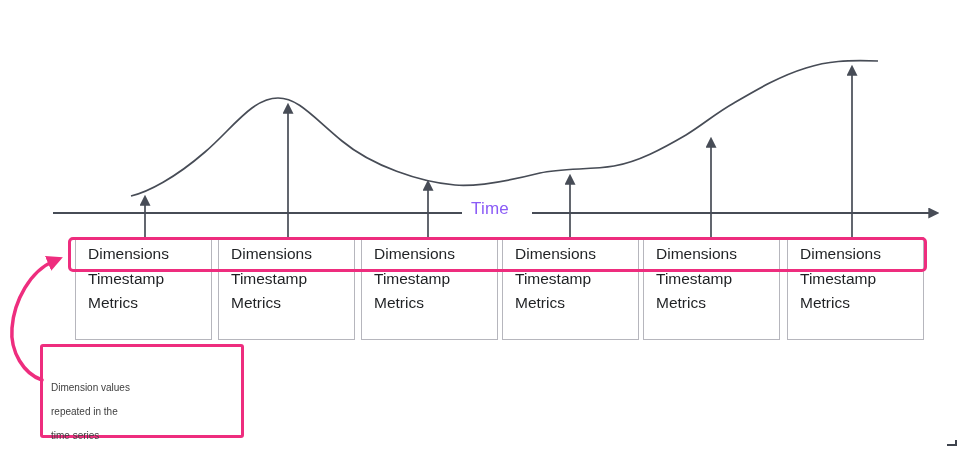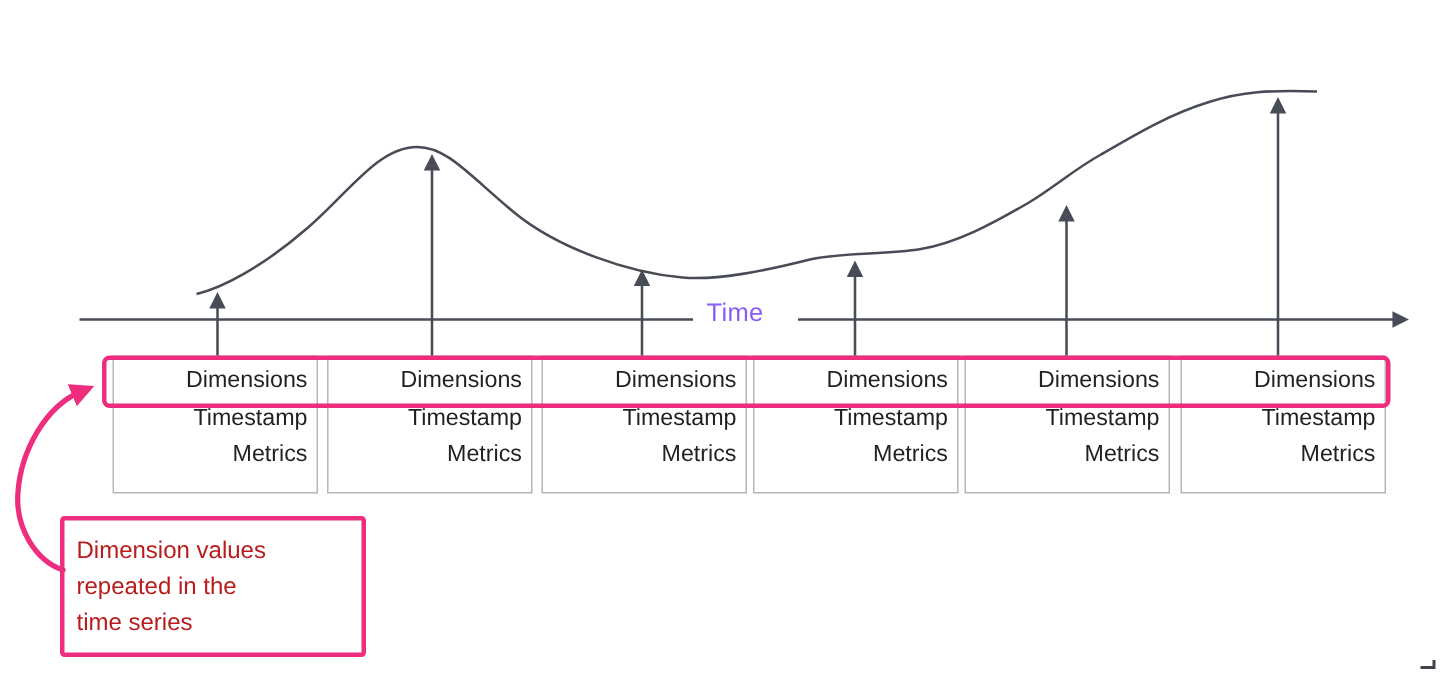--- a/index.html
+++ b/index.html
@@ -28,27 +28,26 @@
     top: 199px;
     z-index: 2;
     font-size: 17px;
     color: #8b5cf6;
     letter-spacing: 0.2px;
   }
   .record-box {
     position: absolute;
     top: 237px;
     width: 137px;
-    height: 92px;
+    height: 103px;
     box-sizing: border-box;
     background: #ffffff;
     border: 1.5px solid #b6b6bd;
     z-index: 2;
     padding: 4px 6px 0 12px;
-    text-align: right;
   }
   .record-box .row {
     font-size: 15.5px;
     line-height: 24.5px;
     color: #1f2124;
     white-space: nowrap;
   }
   .dim-highlight {
     position: absolute;
     left: 68px;
@@ -68,24 +67,25 @@
     width: 204px;
     height: 94px;
     box-sizing: border-box;
     background: #ffffff;
     border: 3.5px solid #ee2d7e;
     border-radius: 3px;
     z-index: 2;
     padding: 9px 8px 0 8px;
   }
   .callout .callout-text {
-    font-size: 16px;
+    font-size: 10px;
     line-height: 24px;
-    color: #b91c1c;
+    color: #404040;
     white-space: pre-line;
+    margin-top: 20px;
   }
   .artifact-dash {
     position: absolute;
     left: 947px;
     top: 444px;
     width: 9px;
     height: 2px;
     background: #3f444e;
     z-index: 2;
   }

